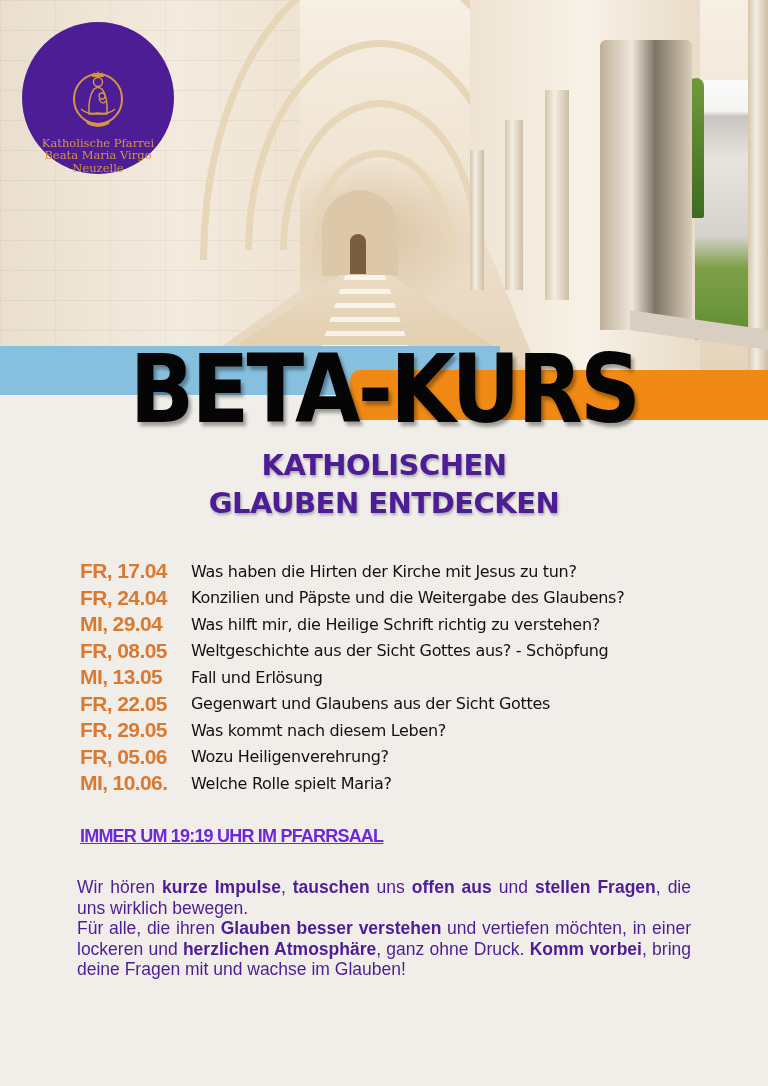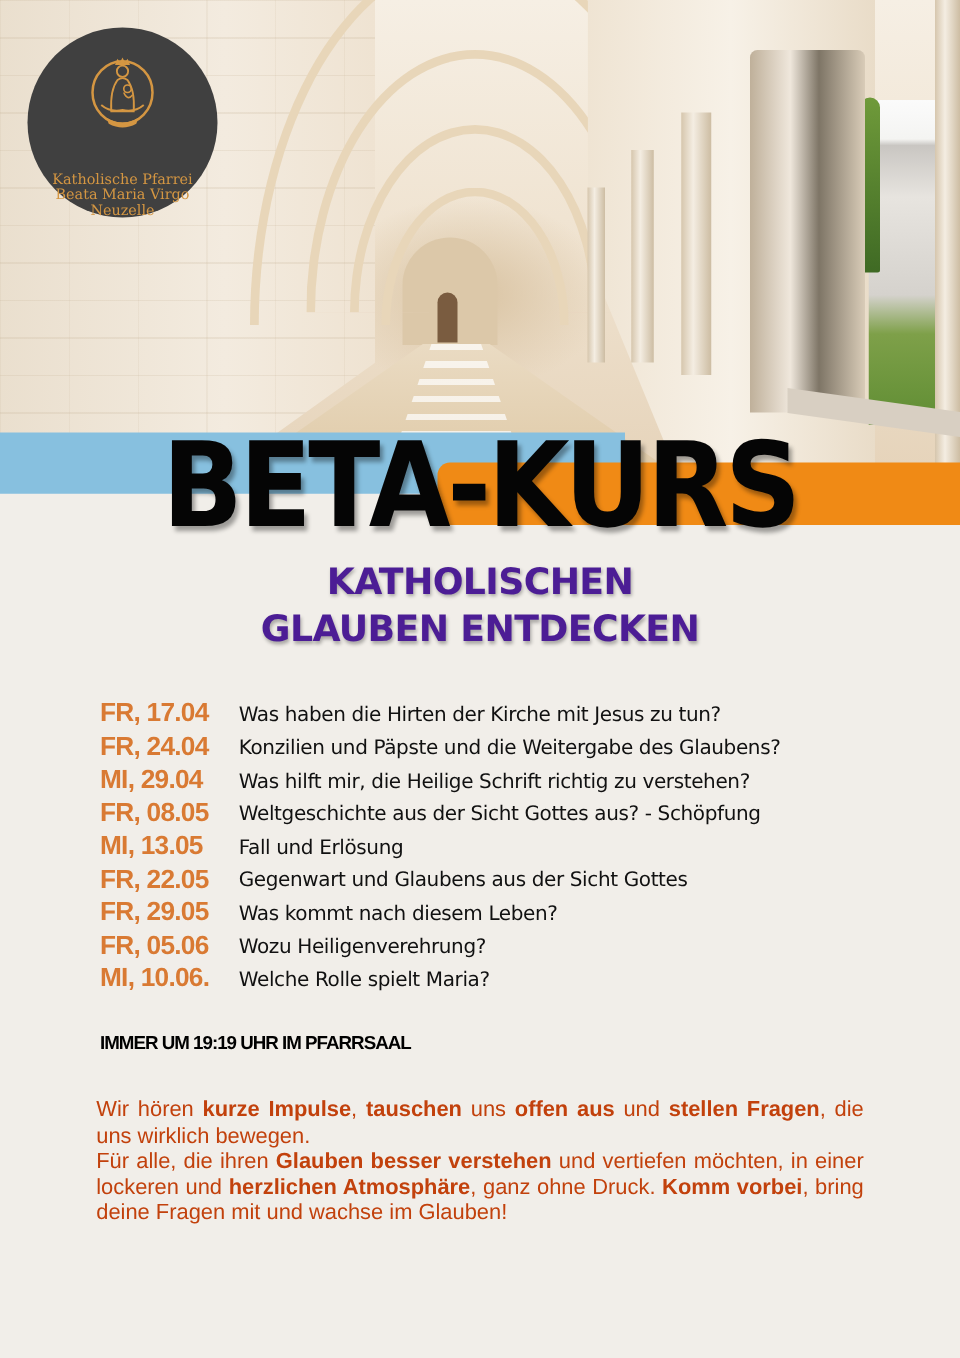--- a/index.html
+++ b/index.html
@@ -69,22 +69,22 @@
       border-radius: 8px 8px 2px 2px;
     }
     .photo .sill {
       position: absolute; left: 630px; top: 320px; width: 138px; height: 20px;
       background: #d8cfc2; transform: skewY(8deg);
     }
 
     
     .logo {
       position: absolute; left: 22px; top: 22px; width: 152px; height: 152px;
-      border-radius: 50%; background: #404040;
-      display: flex; flex-direction: column; align-items: center; justify-content: space-between;
+      border-radius: 50%; background: #4c1d95;
+      display: flex; flex-direction: column; align-items: center; justify-content: flex-end;
       padding-top: 22px;
     }
     .logo .emblem {
       width: 54px; height: 62px;
     }
     .logo .lines {
       margin-top: 6px; text-align: center; color: #d49642;
       font-family: "DejaVu Serif", serif; font-size: 11.5px; line-height: 12.5px;
     }
     .logo .lines span { display: block; }
@@ -126,29 +126,29 @@
     .schedule .date {
       width: 111px; color: #d97a33; font-weight: bold;
       font-family: "Liberation Sans", sans-serif; font-size: 21px; letter-spacing: -0.6px;
     }
     .schedule .topic {
       color: #111; font-family: "DejaVu Sans", sans-serif; font-size: 16px; letter-spacing: -0.3px;
       white-space: nowrap;
     }
     .time-note {
       position: absolute; left: 80px; top: 826px;
-      color: #000000; font-weight: bold;
-      font-family: "Liberation Sans", sans-serif; font-size: 15px; letter-spacing: -0.8px;
+      color: #6d28d9; font-weight: bold;
+      font-family: "Liberation Sans", sans-serif; font-size: 18px; letter-spacing: -0.8px; text-decoration: underline;
     }
 
     
     .desc {
       position: absolute; left: 77px; top: 877px; width: 614px;
       font-family: "Liberation Sans", sans-serif; font-size: 17.5px; line-height: 20.5px;
-      text-align: justify; color: #c2410c;
+      text-align: justify; color: #4c1d95;
     }
     .desc p { margin: 0; }
     .desc b { font-weight: bold; }
   </style>
 </head>
 <body>
 
 <div class="photo">
   <div class="end-wall"></div>
   <div class="door"></div>

